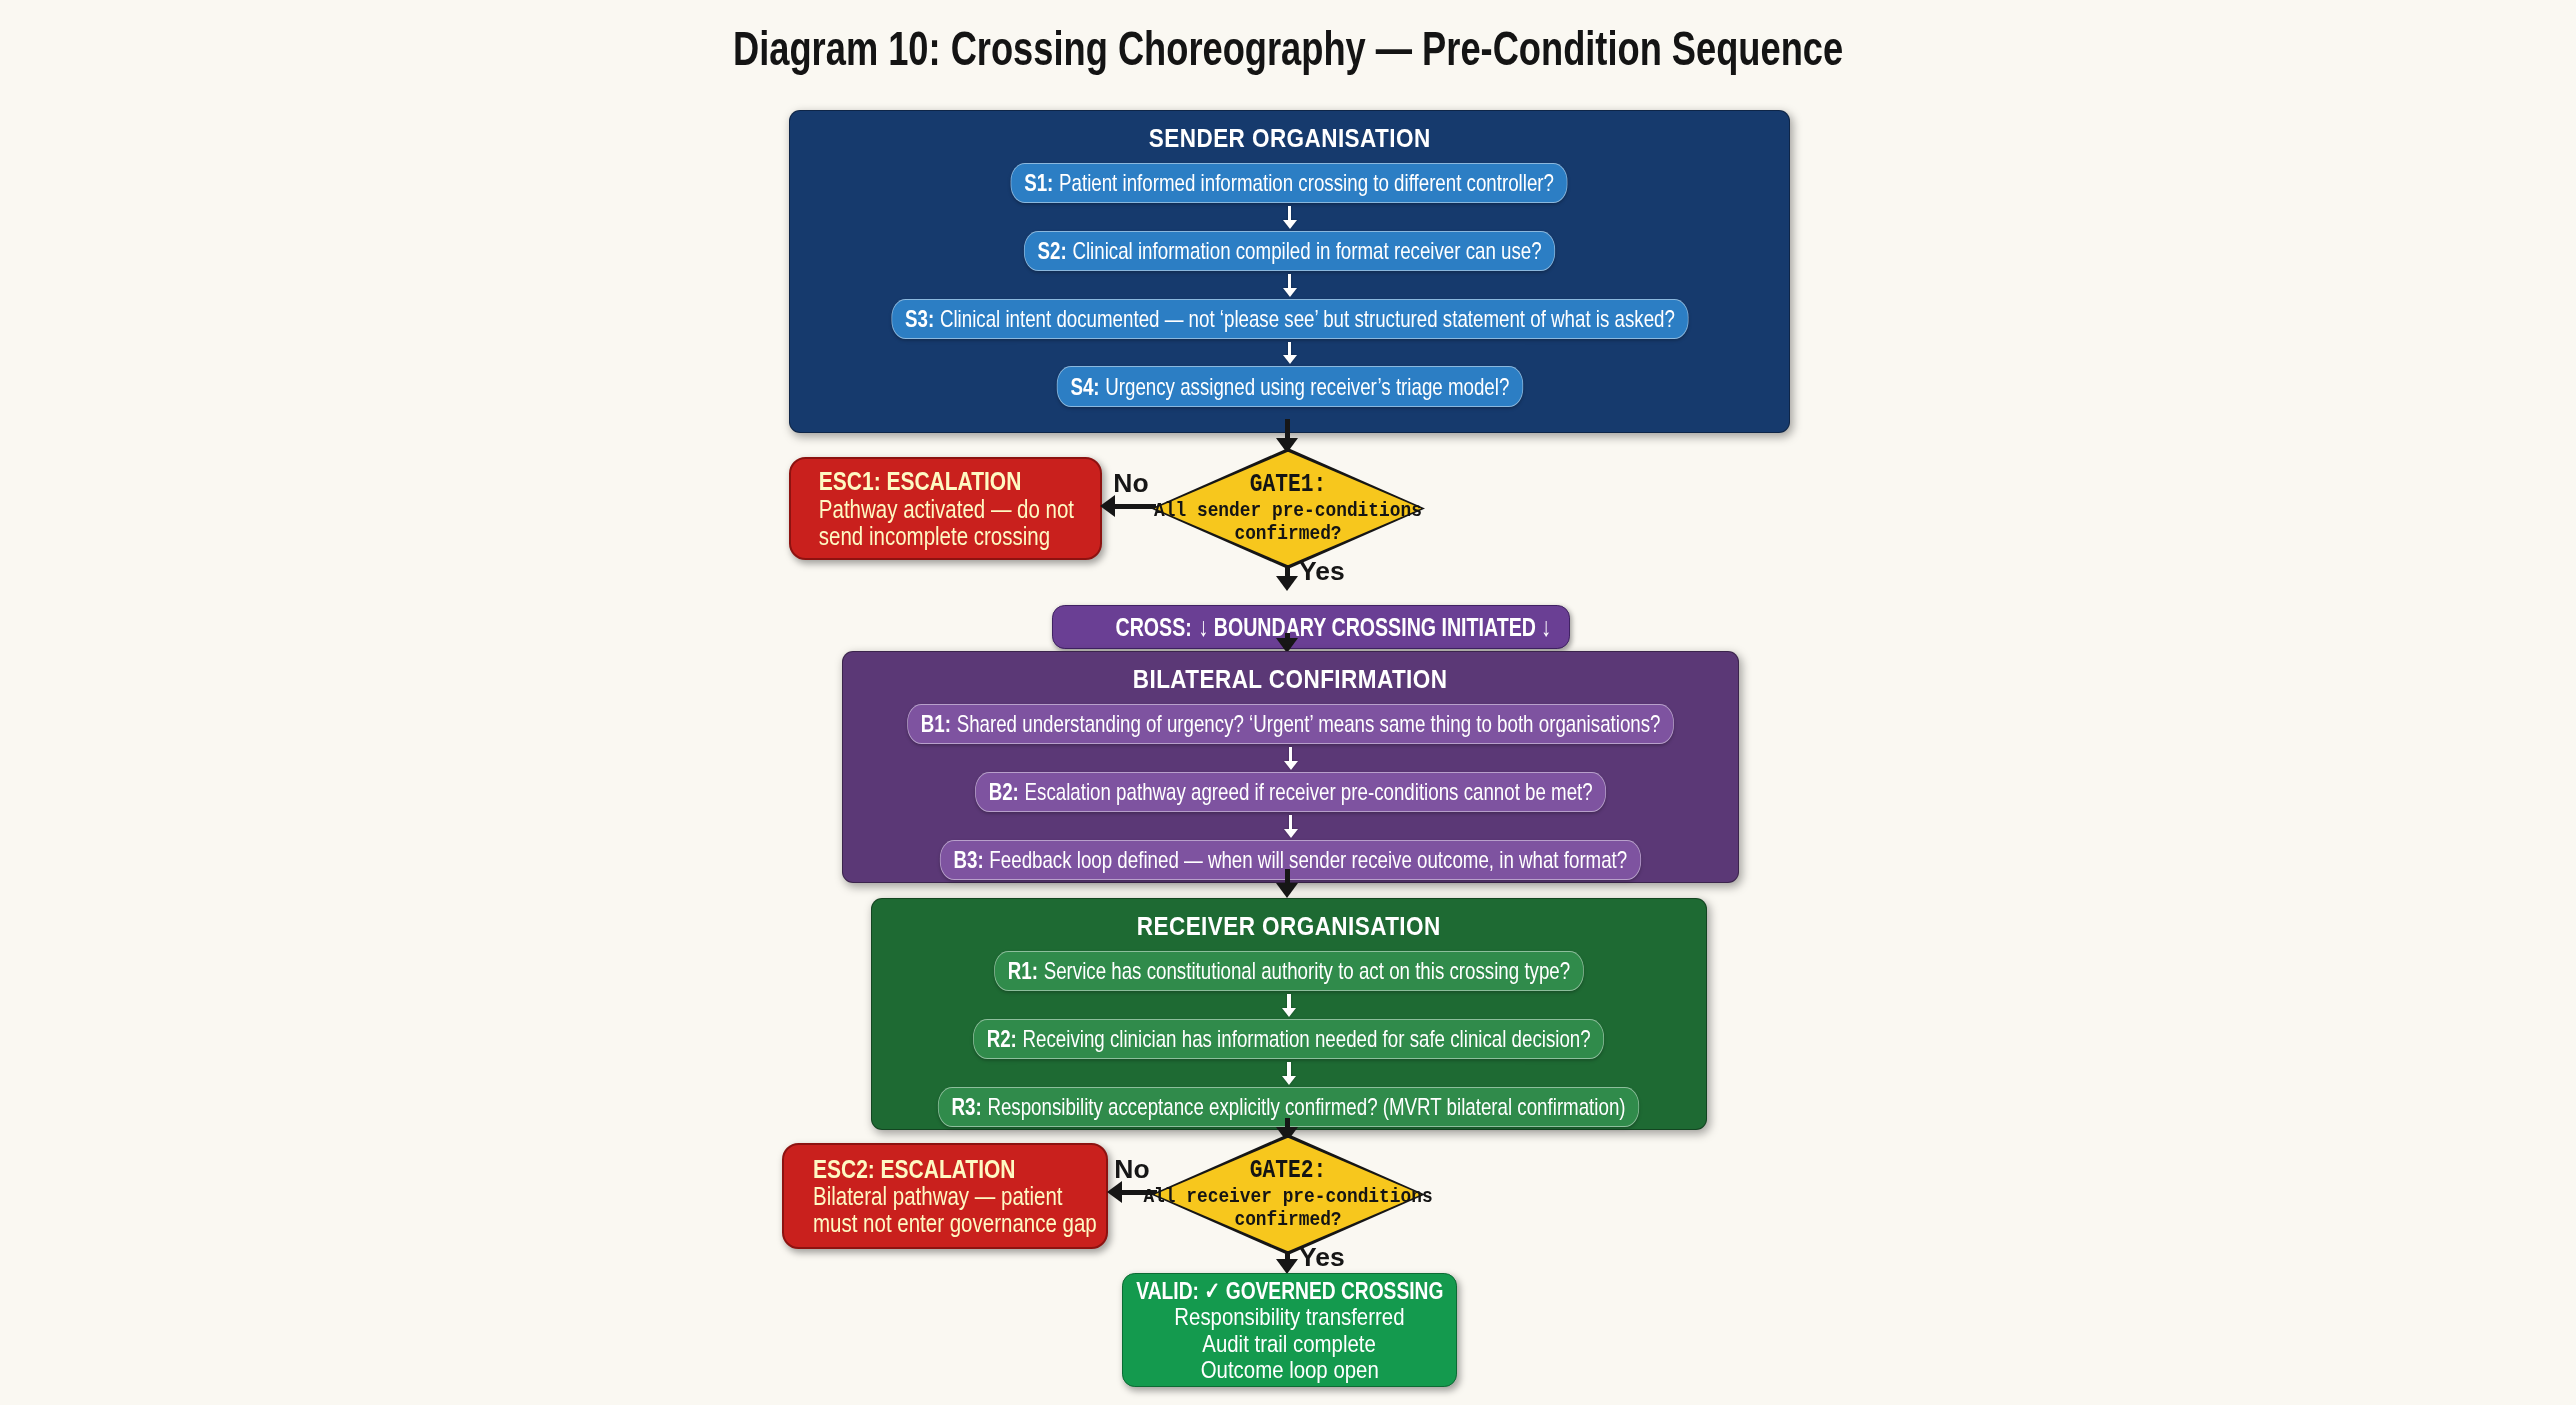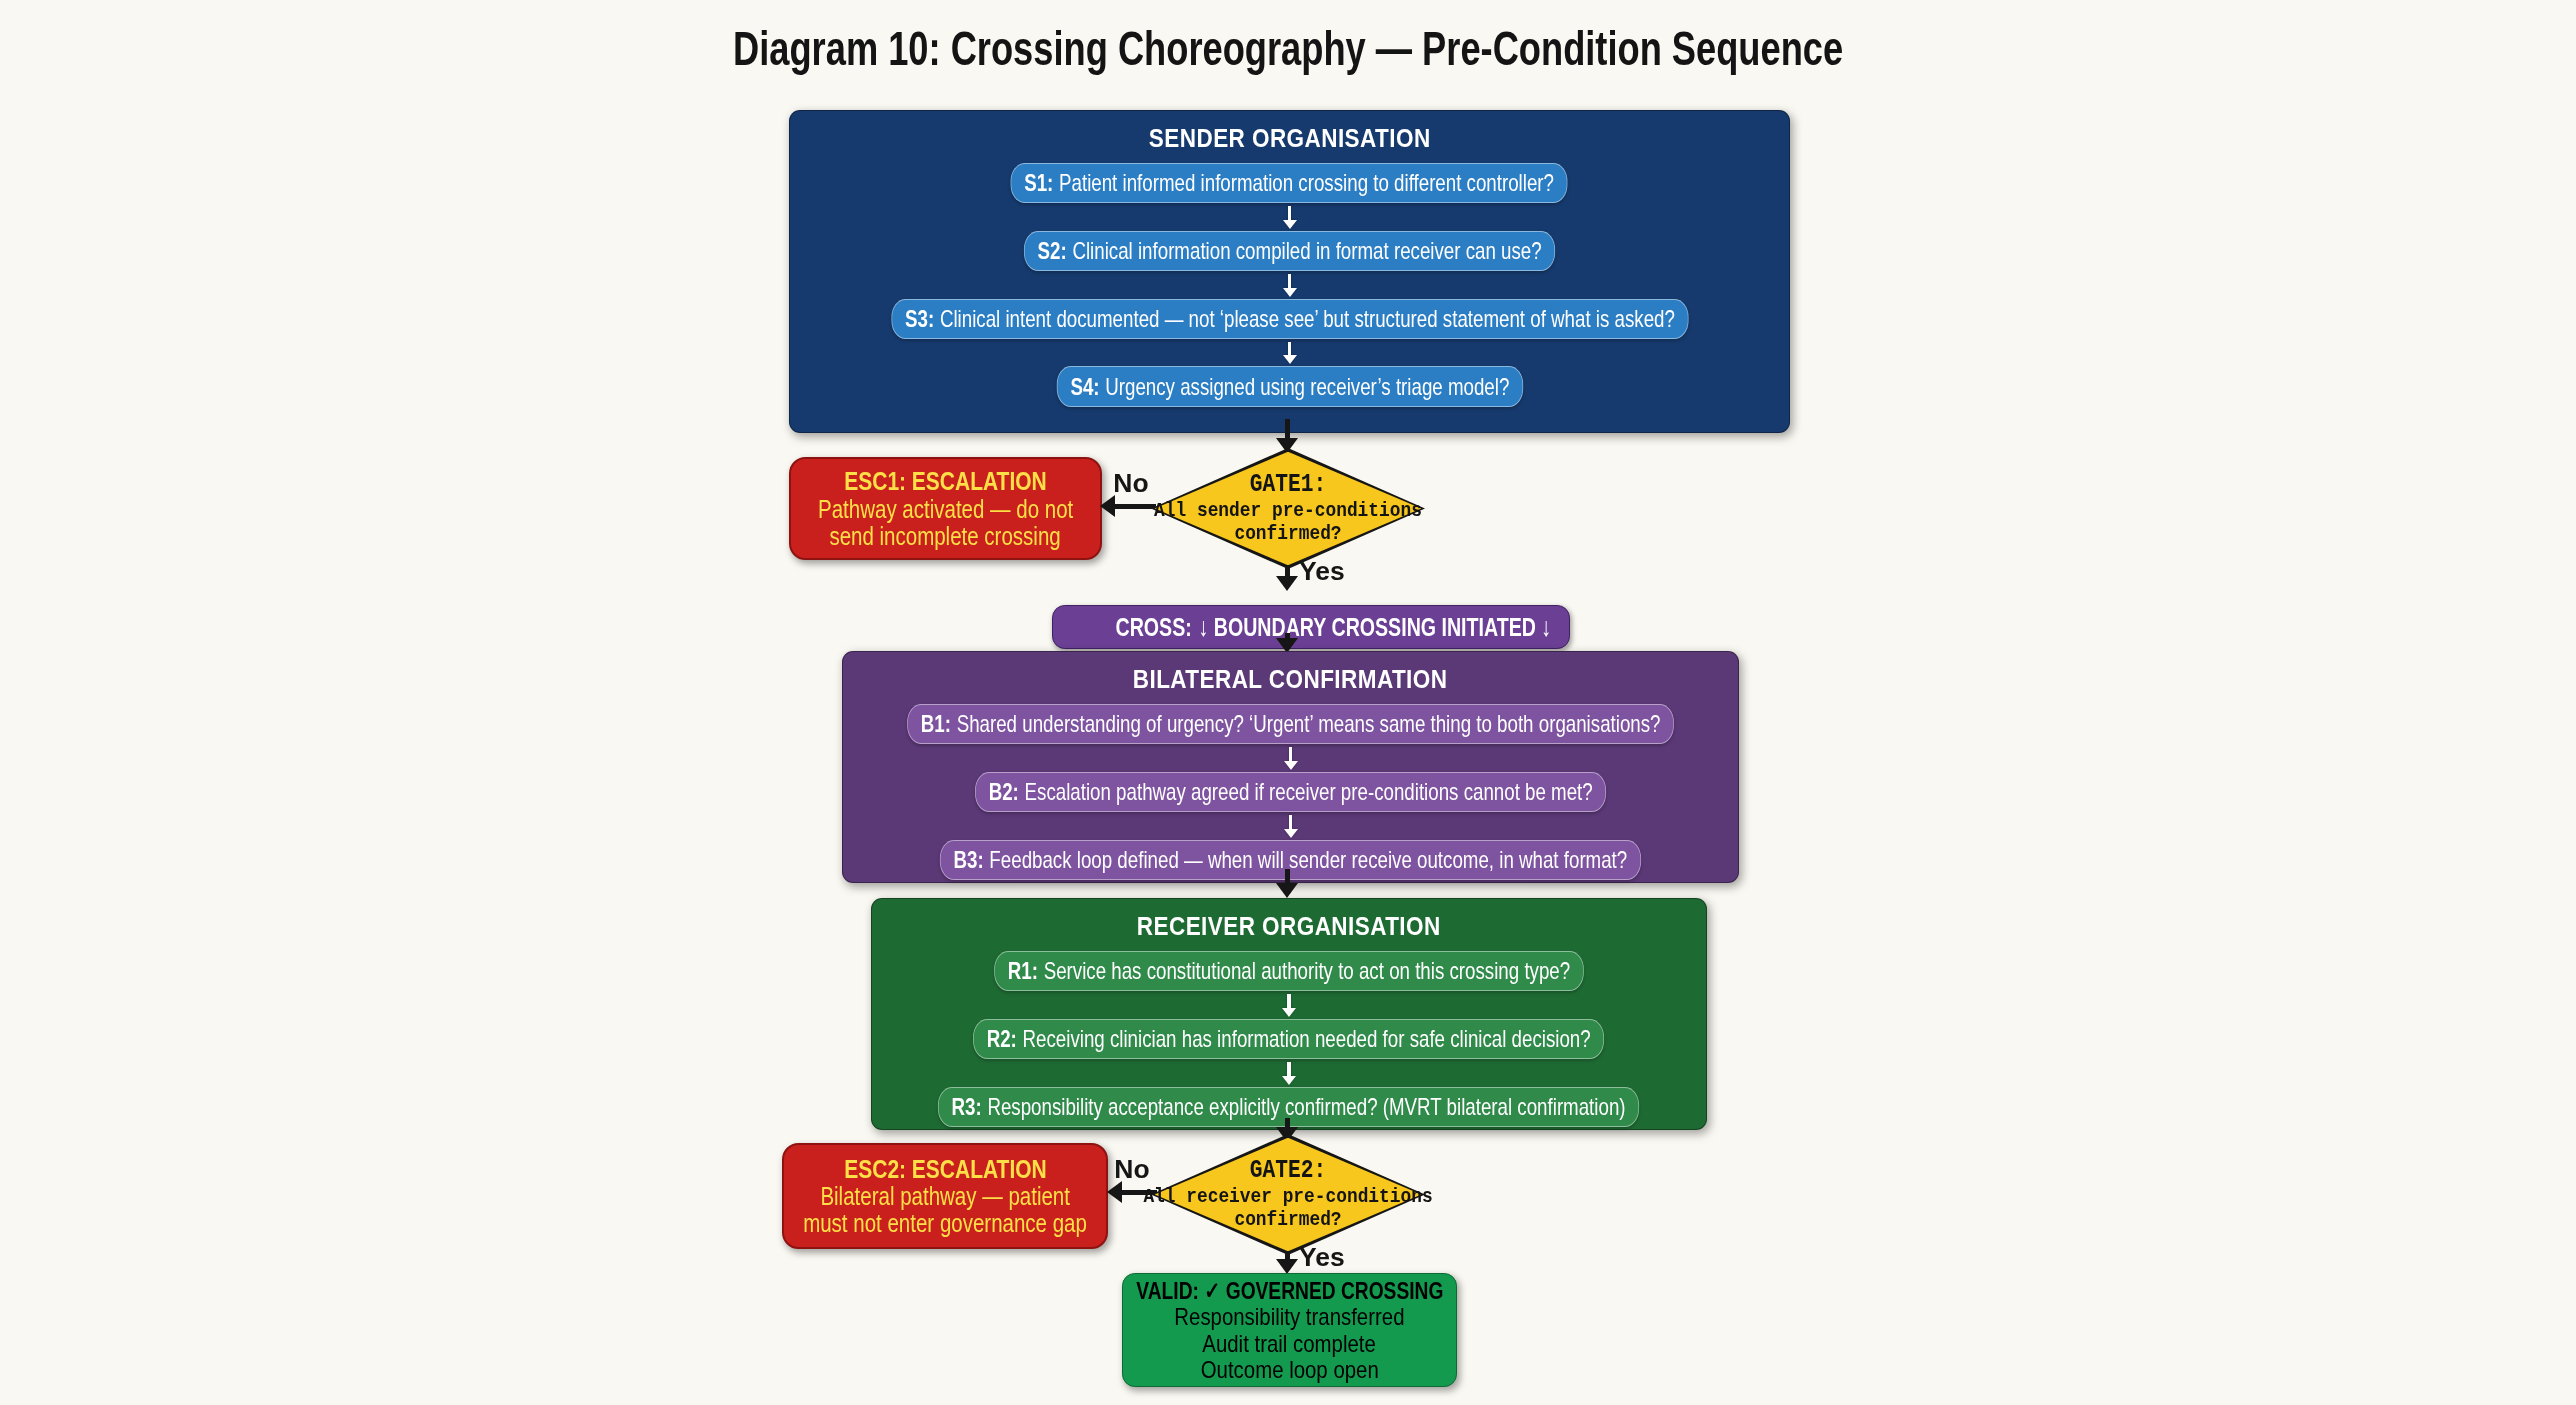--- a/index.html
+++ b/index.html
@@ -48,34 +48,34 @@
   .diamond-bg{position:absolute;inset:0;background:#161616;
     clip-path:polygon(50% 0,100% 50%,50% 100%,0 50%);}
   .diamond-fill{position:absolute;inset:3.7px;background:#f7c71d;
     clip-path:polygon(50% 0,100% 50%,50% 100%,0 50%);}
   .diamond-text{position:absolute;inset:0;display:flex;flex-direction:column;
     align-items:center;justify-content:center;transform:scaleX(.85);color:#141414;}
   .gate-title{font-weight:bold;font-size:25px;line-height:1.1;}
   .gate-line{font-size:21px;line-height:1.12;font-weight:bold;white-space:nowrap;}
   
   .esc-box{position:absolute;background:#c9201d;border:2.7px solid #8d1210;border-radius:16.5px;
-    display:flex;flex-direction:column;align-items:center;justify-content:center;
-    color:#fde047;box-shadow:2.7px 3.7px 7.3px rgba(0,0,0,.35);}
+    display:flex;flex-direction:column;justify-content:center;
+    color:#fef9c3;box-shadow:2.7px 3.7px 7.3px rgba(0,0,0,.35);}
   .esc-title{font-weight:bold;font-size:25.6px;line-height:1.1;transform:scaleX(.82);white-space:nowrap;}
   .esc-line{font-size:25px;line-height:1.08;transform:scaleX(.82);white-space:nowrap;}
   
   .cross-banner{position:absolute;background:#6a3f94;border:1.8px solid #402263;border-radius:12.8px;
     display:flex;align-items:center;justify-content:center;color:#fff;
     box-shadow:1.8px 2.7px 5.5px rgba(0,0,0,.35);}
   .cross-inner{font-weight:bold;font-size:26.5px;white-space:nowrap;transform:scaleX(.74);}
   .cross-inner .cross-label{margin-right:9.1px;}
   
   .valid-box{position:absolute;background:#149a4e;border:1.8px solid #0b6b33;border-radius:12.8px;
     display:flex;flex-direction:column;align-items:center;justify-content:center;
-    color:#000000;box-shadow:2.7px 3.7px 7.3px rgba(0,0,0,.35);}
+    color:#ffffff;box-shadow:2.7px 3.7px 7.3px rgba(0,0,0,.35);}
   .valid-title{font-weight:bold;font-size:24px;line-height:1.15;transform:scaleX(.8);white-space:nowrap;}
   .valid-line{font-size:24px;line-height:1.1;transform:scaleX(.85);white-space:nowrap;}
 </style>
 </head>
 <body>
 
 <div id="canvas">
 
   <div class="title">
     <span>Diagram 10: Crossing Choreography — Pre-Condition Sequence</span>

